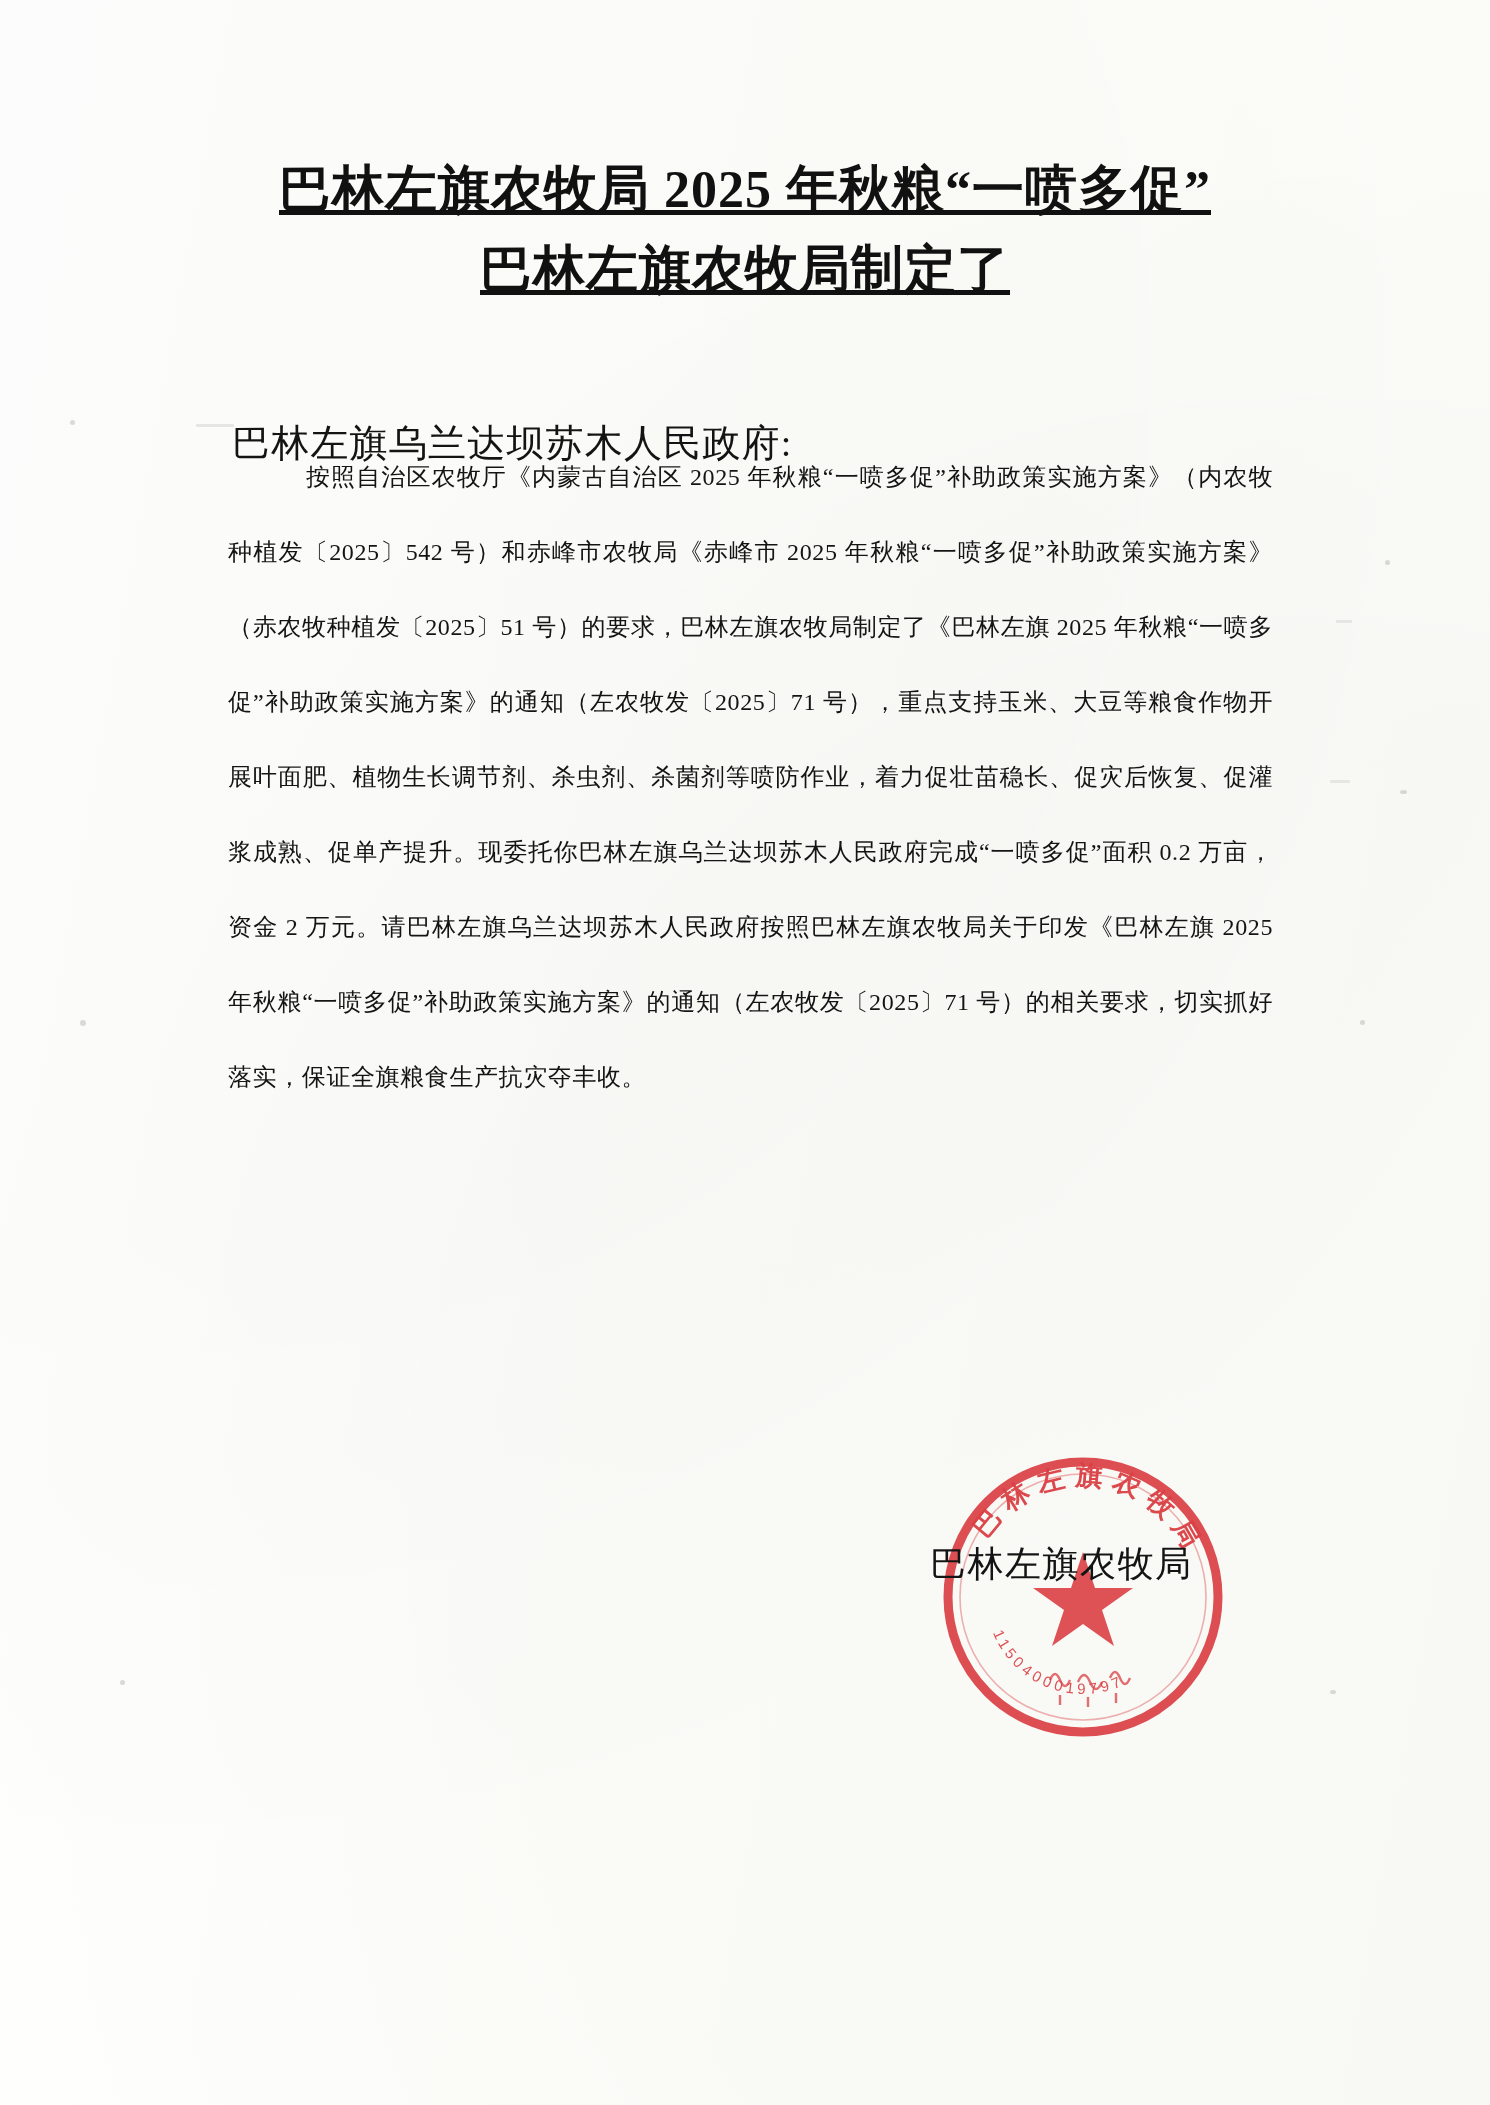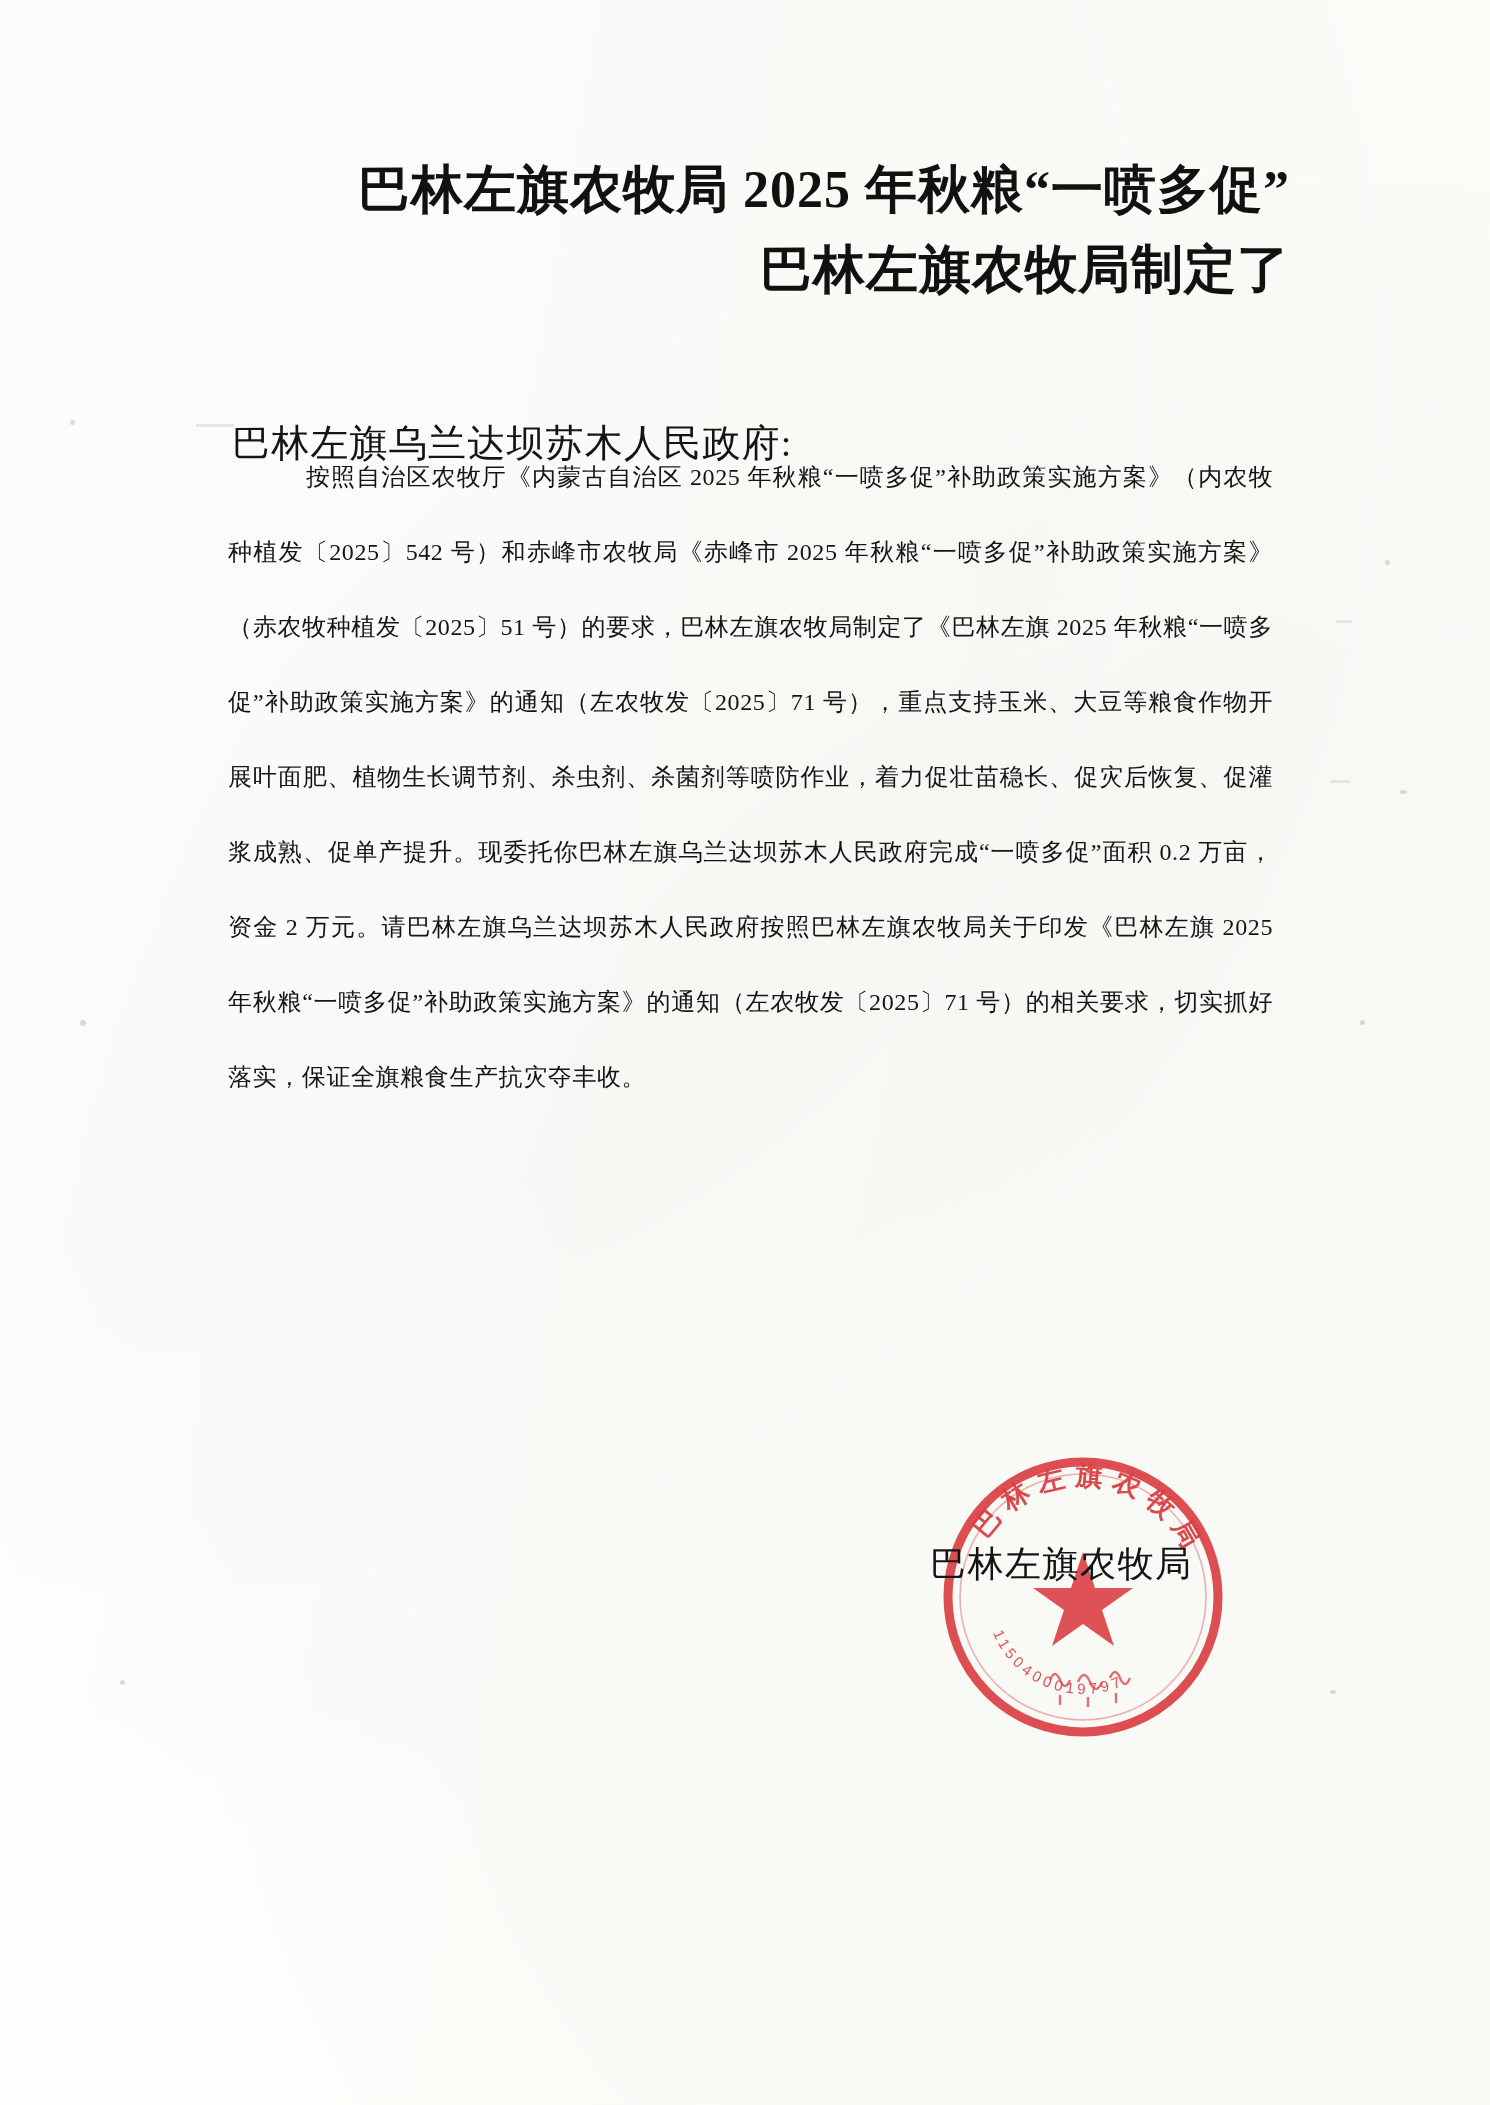--- a/index.html
+++ b/index.html
@@ -41,27 +41,28 @@
     left: 0;
     top: 0;
     width: 1490px;
     height: 2105px;
   }
   .doc-title {
     position: absolute;
     left: 200px;
     top: 150px;
     width: 1090px;
-    text-align: right;
+    text-align: center;
     font-family: "Liberation Serif", "DejaVu Serif", serif;
     font-weight: 700;
     font-size: 52px;
     line-height: 80px;
     letter-spacing: 1px;
     color: #111111;
+    text-decoration: underline;
   }
   .doc-title .line {
     display: block;
     white-space: nowrap;
   }
   .recipient {
     position: absolute;
     left: 232px;
     top: 368px;
     font-size: 38px;

